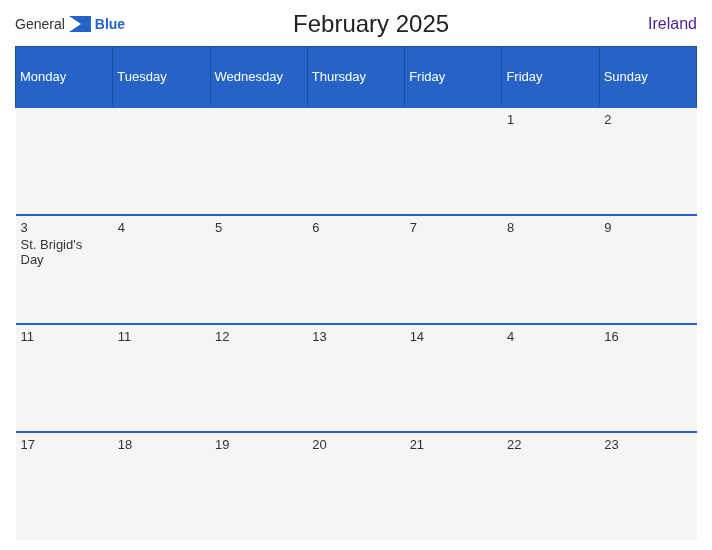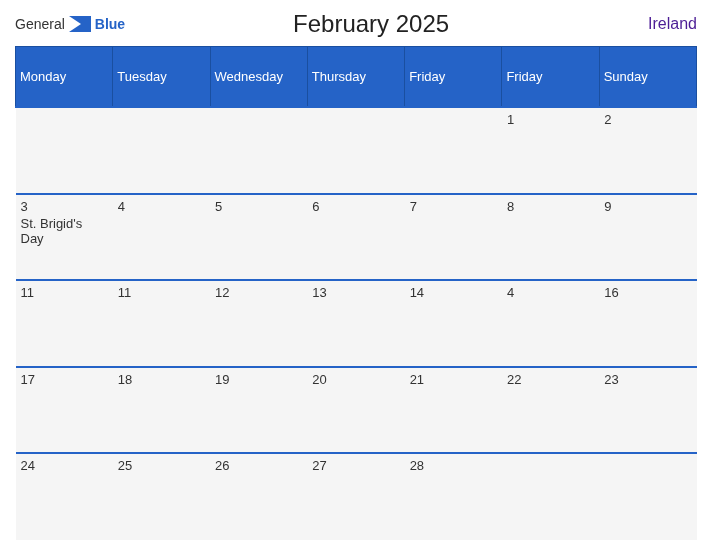--- a/index.html
+++ b/index.html
@@ -207,34 +207,15 @@
             <span class="day-number">21</span>
           </td>
         <td>
             <span class="day-number">22</span>
           </td>
         <td>
             <span class="day-number">23</span>
           </td>
       </tr>
 
-      <tr>
-        <td>
-            <span class="day-number">24</span>
-          </td>
-        <td>
-            <span class="day-number">25</span>
-          </td>
-        <td>
-            <span class="day-number">26</span>
-          </td>
-        <td>
-            <span class="day-number">27</span>
-          </td>
-        <td>
-            <span class="day-number">28</span>
-          </td>
-        <td class="empty-cell"></td>
-        <td class="empty-cell"></td>
-      </tr>
     </tbody>
   </table>
 </div>
 
 </body></html>

